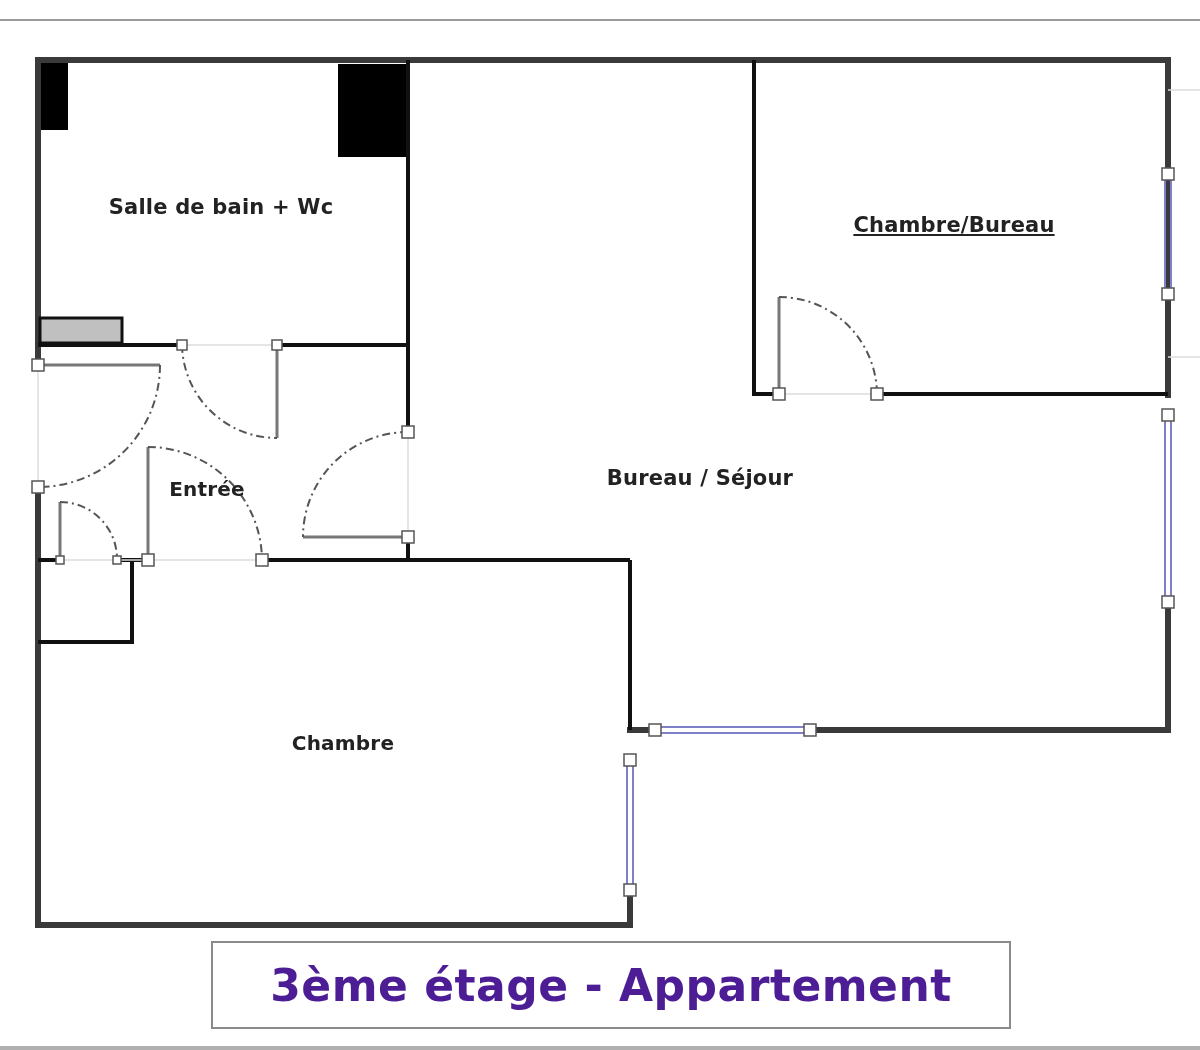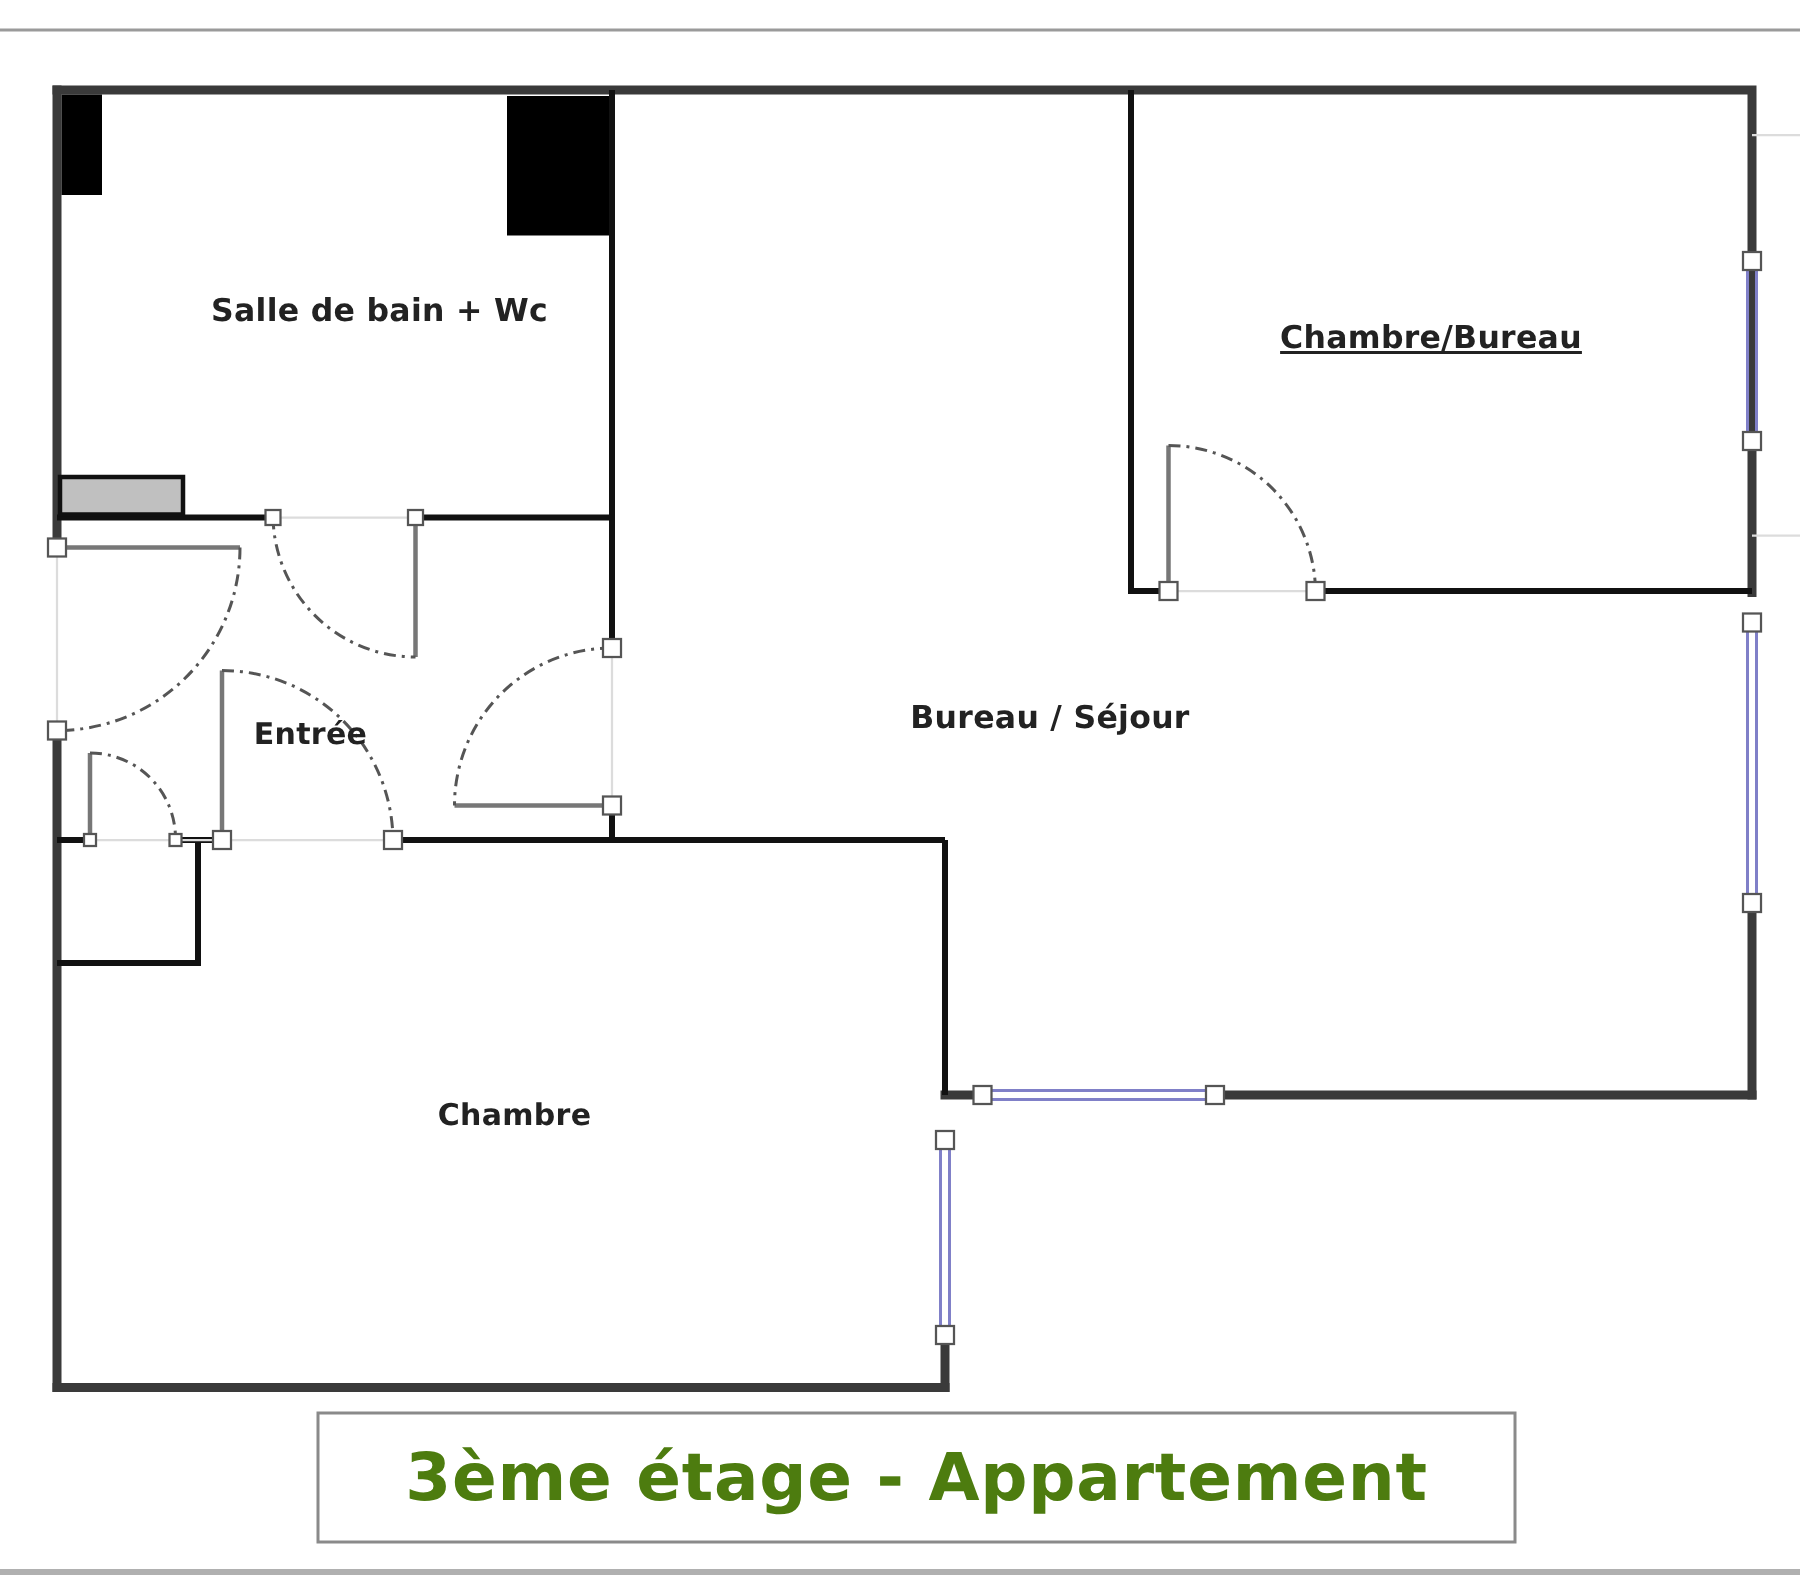--- a/index.html
+++ b/index.html
@@ -3,21 +3,21 @@
   <meta charset="utf-8">
   <style>
     html, body { margin: 0; padding: 0; background: #ffffff; }
     body { width: 1200px; height: 1050px; position: relative; overflow: hidden; font-family: "DejaVu Sans", sans-serif; }
     .top-rule { position: absolute; left: 0; top: 19px; width: 1200px; height: 2px; background: #9a9a9a; }
     .bottom-rule { position: absolute; left: 0; top: 1046px; width: 1200px; height: 4px; background: #b0b0b0; }
     svg.plan { position: absolute; left: 0; top: 0; }
     .room-label { position: absolute; font-family: "DejaVu Sans", sans-serif; font-weight: bold; color: #222; font-size: 21px; white-space: nowrap; transform: translate(-50%, -50%); letter-spacing: 0.2px; }
     .room-label.small { font-size: 20px; }
     .title-box { position: absolute; left: 211px; top: 941px; width: 800px; height: 88px; border: 2px solid #8a8a8a; box-sizing: border-box; background: #fff; display: flex; align-items: center; justify-content: center; }
-    .title-text { font-family: "DejaVu Sans", sans-serif; font-weight: bold; font-size: 44px; color: #4d7c0f; letter-spacing: 0.5px; }
+    .title-text { font-family: "DejaVu Sans", sans-serif; font-weight: bold; font-size: 44px; color: #4c1d95; letter-spacing: 0.5px; }
   </style>
 </head>
 <body>
 
 <div class="top-rule"></div>
 
 <svg class="plan" width="1200" height="1050" viewBox="0 0 1200 1050" xmlns="http://www.w3.org/2000/svg">
 
   <g stroke="#3a3a3a" stroke-width="6" fill="none" stroke-linecap="square">
     <polyline points="38,60 1168,60 1168,395"></polyline>
@@ -114,21 +114,21 @@
     <rect x="1162" y="288" width="12" height="12"></rect>
     <rect x="1162" y="409" width="12" height="12"></rect>
     <rect x="1162" y="596" width="12" height="12"></rect>
     <rect x="649" y="724" width="12" height="12"></rect>
     <rect x="804" y="724" width="12" height="12"></rect>
     <rect x="624" y="754" width="12" height="12"></rect>
     <rect x="624" y="884" width="12" height="12"></rect>
   </g>
 </svg>
 
-<div class="room-label" style="left:221px; top:207px;margin-left:32px;">Salle de bain + Wc</div>
+<div class="room-label" style="left:221px; top:207px;">Salle de bain + Wc</div>
 <div class="room-label small" style="left:207px; top:457px;margin-top:32px;">Entrée</div>
 <div class="room-label" style="left:700px; top:478px;">Bureau / Séjour</div>
 <div class="room-label" style="left:954px; top:225px;text-decoration:underline;">Chambre/Bureau</div>
 <div class="room-label small" style="left:343px; top:743px;">Chambre</div>
 
 <div class="title-box">
   <span class="title-text">3ème étage - Appartement</span>
 </div>
 
 <div class="bottom-rule"></div>

